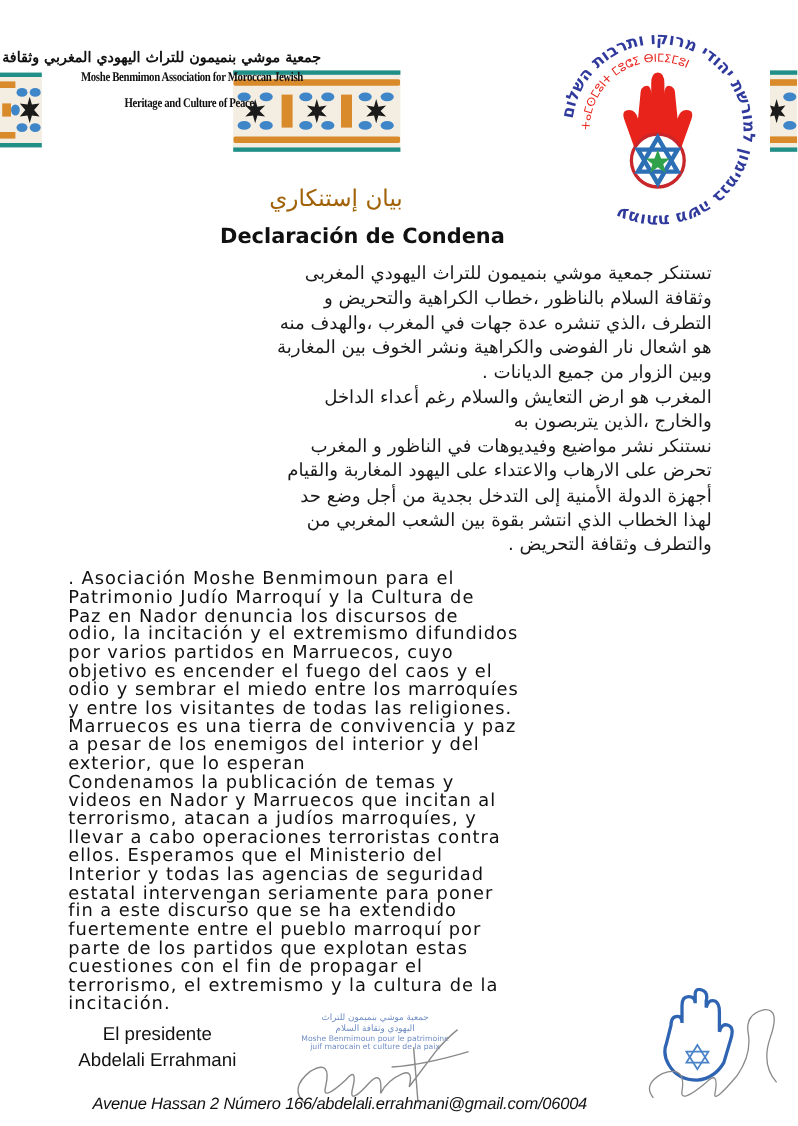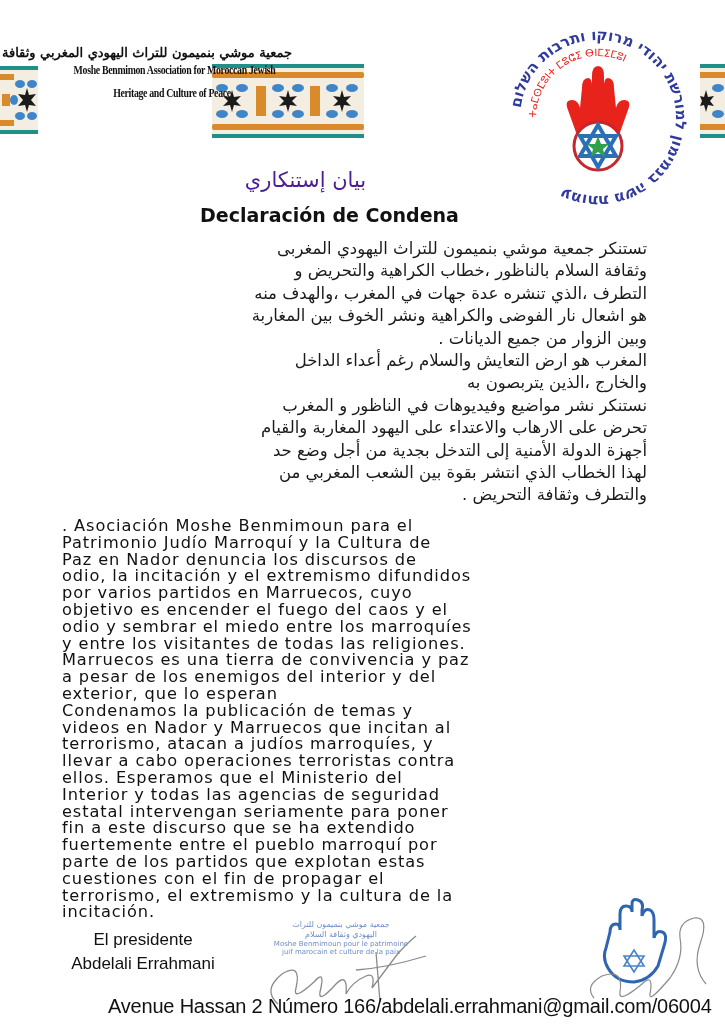--- a/index.html
+++ b/index.html
@@ -16,38 +16,38 @@
   }
   .tile svg { display: block; width: 100%; height: 100%; }
 
   .assoc-block { position: absolute; left: 52px; top: 44px; width: 240px; text-align: center; }
   .assoc-ar { font-family: "DejaVu Serif", serif; font-weight: bold; font-size: 13px; direction: rtl; letter-spacing: -0.3px; line-height: 18px; color: #111; white-space: nowrap; }
   .assoc-en { font-family: "Liberation Serif", serif; font-weight: bold; font-size: 12px; line-height: 17px; color: #111; letter-spacing: -0.4px; transform: scaleX(0.82); transform-origin: center; white-space: nowrap; }
   .assoc-en2 { margin-top: 6px; }
 
   .seal { position: absolute; left: 508px; top: 28px; width: 180px; height: 180px; }
 
-  .title-ar { position: absolute; left: 0; width: 611px; top: 168px; text-align: center; font-size: 21px; direction: rtl; color: #4c1d95; font-family: "DejaVu Sans", sans-serif; }
+  .title-ar { position: absolute; left: 0; width: 611px; top: 168px; text-align: center; font-size: 21px; direction: rtl; color: #a16207; font-family: "DejaVu Sans", sans-serif; }
   .title-es { position: absolute; left: 0; width: 659px; top: 204px; text-align: center; font-size: 19px; font-weight: bold; color: #111; font-family: "DejaVu Sans", sans-serif; }
 
   .ar-body { position: absolute; right: 78px; top: 238px; width: 600px; direction: rtl; text-align: right; font-family: "DejaVu Sans", sans-serif; font-size: 16.5px; line-height: 22.4px; color: #1a1a1a; }
   .ar-line { display: block; white-space: nowrap; }
 
   .es-body { position: absolute; left: 62px; top: 518px; width: 620px; font-family: "DejaVu Sans", sans-serif; font-size: 16.2px; line-height: 16.8px; letter-spacing: 0.9px; color: #111; }
   .es-line { display: block; white-space: nowrap; }
 
   .sig-title { position: absolute; left: 58px; top: 928px; width: 170px; font-family: "Liberation Sans", sans-serif; font-size: 17px; line-height: 24px; text-align: center; color: #111; }
 
   .stamp { position: absolute; left: 256px; top: 912px; width: 200px; height: 96px; }
   .stamp-text { position: absolute; left: 10px; top: 8px; width: 150px; text-align: center; color: #4a6fb5; opacity: 0.8; font-size: 7px; line-height: 8px; }
   .stamp-text .sar { direction: rtl; font-size: 8px; line-height: 10px; }
 
   .hamsa-stamp { position: absolute; left: 584px; top: 898px; width: 140px; height: 110px; }
 
-  .footer { position: absolute; left: 0; width: 725px; top: 995px; font-family: "Liberation Sans", sans-serif; font-size: 20px; color: #111; padding-left: 108px; white-space: nowrap; letter-spacing: -0.2px; }
+  .footer { position: absolute; left: 0; width: 725px; top: 995px; font-family: "Liberation Sans", sans-serif; font-size: 15px; color: #111; padding-left: 84px; white-space: nowrap; letter-spacing: -0.2px; font-style: italic; }
 </style>
 </head>
 <body>
 
 <div class="tile" style="left:0; top:66px; width:38px; height:68px;">
   <svg viewBox="0 0 38 60" preserveAspectRatio="none">
     <rect x="0" y="0" width="38" height="60" fill="#f3ede2"></rect>
     <g fill="#d98a2b">
         <rect x="0" y="4" width="14" height="6"></rect>
         <rect x="0" y="50" width="14" height="6"></rect>

